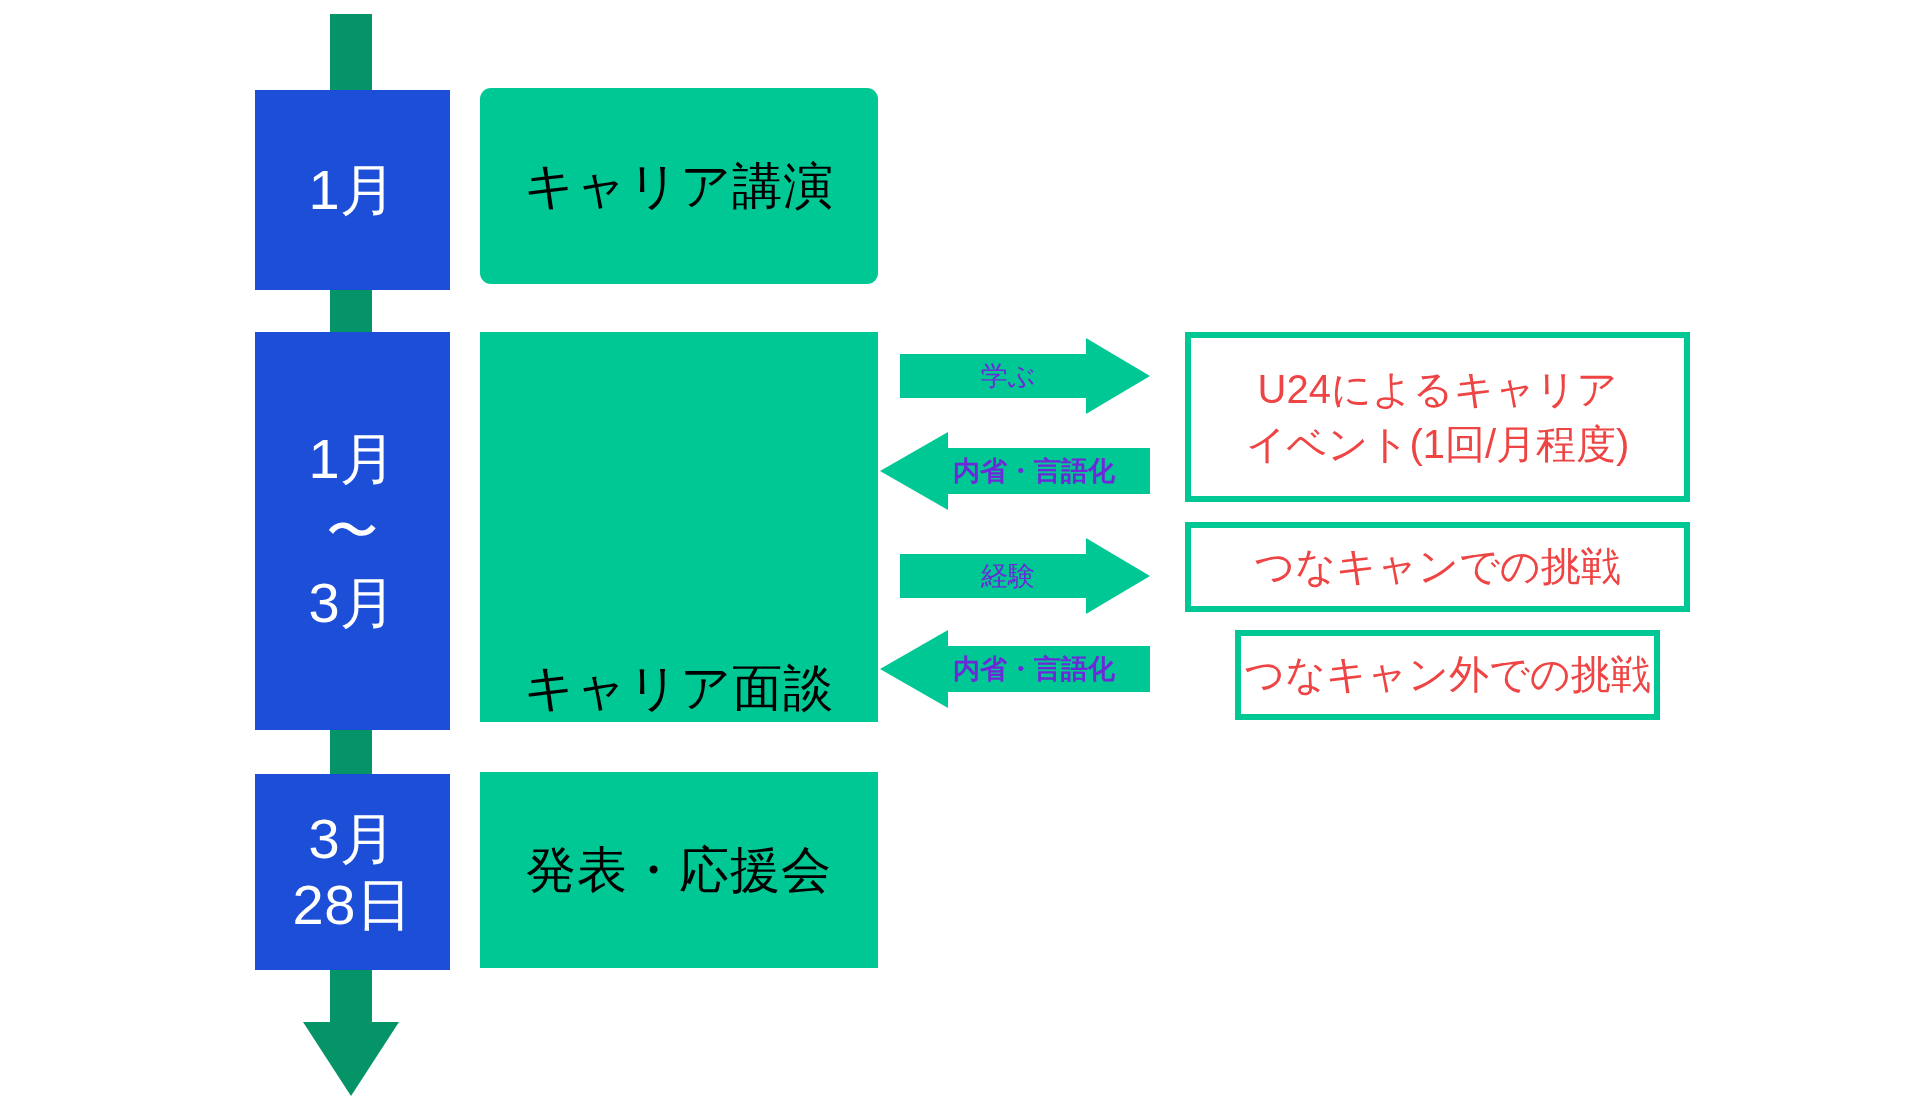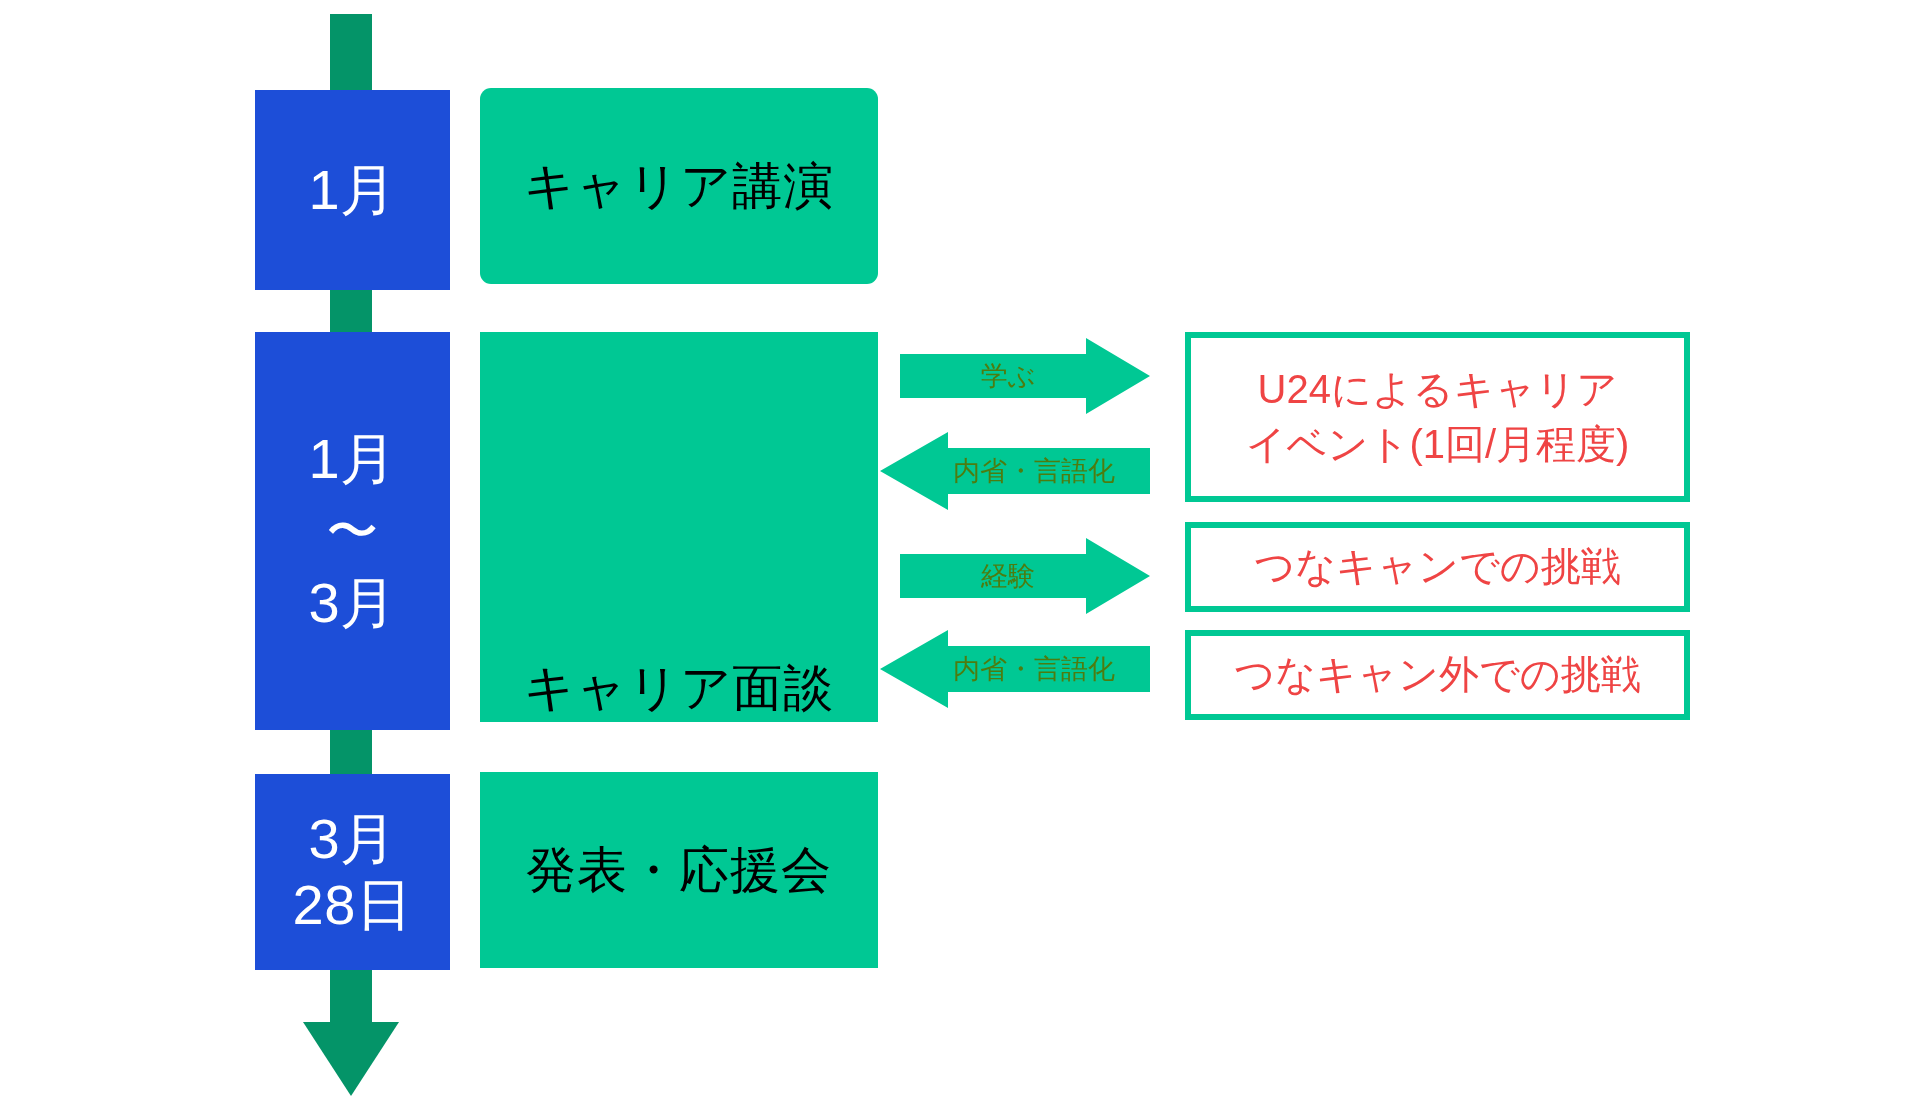--- a/index.html
+++ b/index.html
@@ -93,27 +93,27 @@
   }
   .block-arrow .arrow-label {
     position: absolute;
     left: 0;
     top: 0;
     width: 100%;
     height: 100%;
     display: flex;
     align-items: center;
     justify-content: center;
-    color: #4d7c0f;
+    color: #6d28d9;
     font-size: 27px;
     letter-spacing: 0px;
     pointer-events: none;
   }
   .block-arrow.arrow-right .arrow-label { justify-content: center; padding-right: 34px; box-sizing: border-box; }
-  .block-arrow.arrow-left  .arrow-label { justify-content: center; padding-left: 38px; box-sizing: border-box; }
+  .block-arrow.arrow-left  .arrow-label { justify-content: center; padding-left: 38px; box-sizing: border-box; font-weight: bold; }
 </style>
 </head>
 <body>
 
 <div id="canvas">
 
   <div class="spine-seg" style="left:330px; top:14px; width:42px; height:78px;"></div>
   <div class="spine-seg" style="left:330px; top:288px; width:42px; height:46px;"></div>
   <div class="spine-seg" style="left:330px; top:728px; width:42px; height:48px;"></div>
   <div class="spine-seg" style="left:330px; top:968px; width:42px; height:62px;"></div>
@@ -176,17 +176,17 @@
 
   <div class="outcome-box" style="left:1185px; top:332px; width:505px; height:170px;">
     <span class="line">U24によるキャリア</span>
     <span class="line">イベント(1回/月程度)</span>
   </div>
 
   <div class="outcome-box" style="left:1185px; top:522px; width:505px; height:90px;">
     <span class="line">つなキャンでの挑戦</span>
   </div>
 
-  <div class="outcome-box" style="left:1185px; top:630px; width:505px; height:90px;">
+  <div class="outcome-box" style="left:1235px; top:630px; width:425px; height:90px;">
     <span class="line">つなキャン外での挑戦</span>
   </div>
 
 </div>
 
 </body></html>

